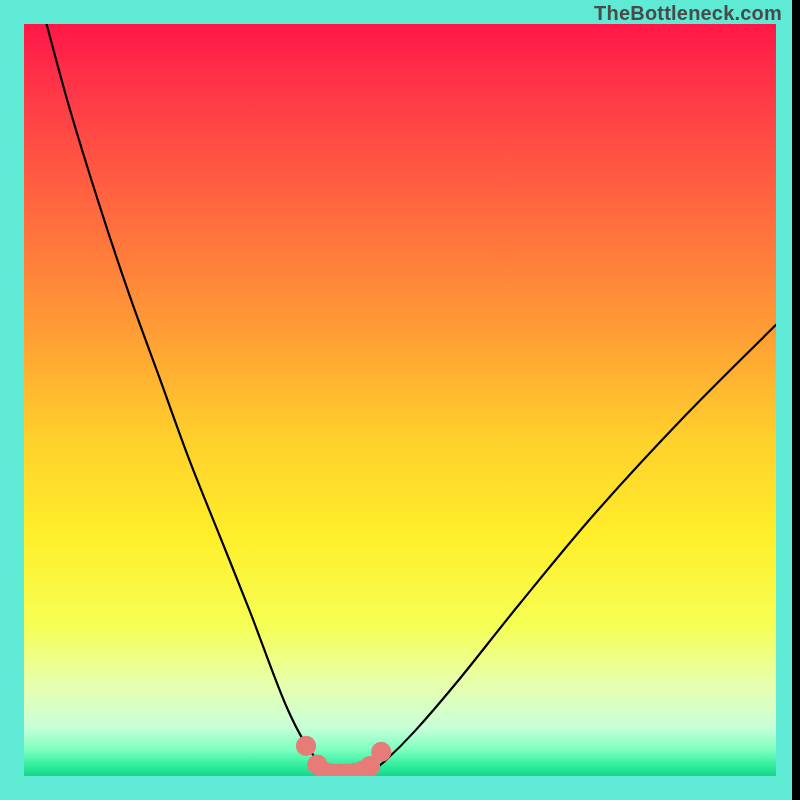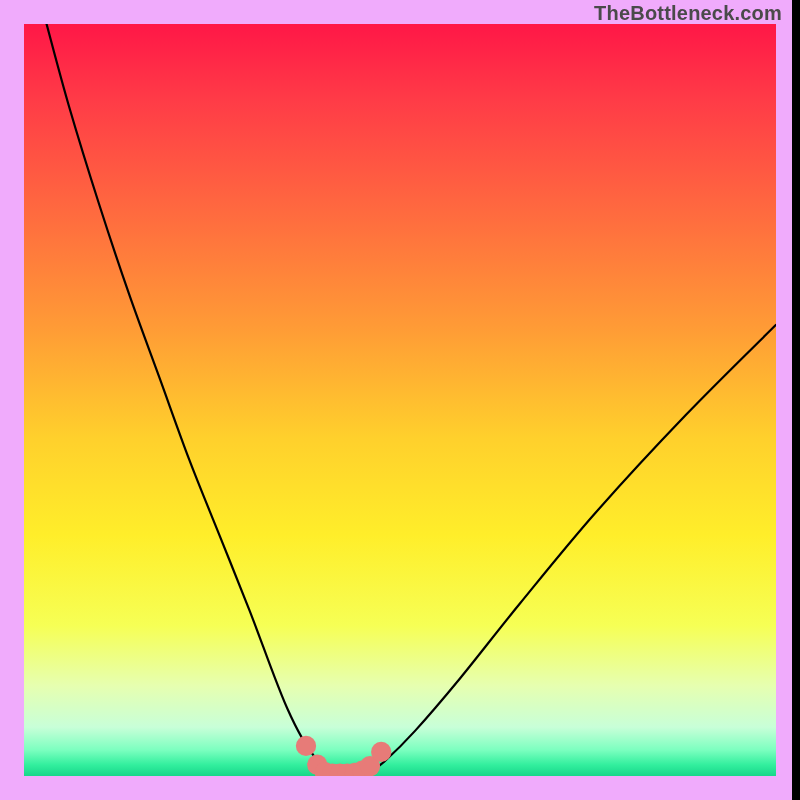--- a/index.html
+++ b/index.html
@@ -10,21 +10,21 @@
     background: #000;
     overflow: hidden;
     font-family: Arial, Helvetica, sans-serif;
   }
   .frame {
     position: absolute;
     left: 0;
     top: 0;
     width: 792px;
     height: 800px;
-    background: #f0abfc;
+    background: #5eead4;
   }
   .plot {
     position: absolute;
     left: 24px;
     top: 24px;
     width: 752px;
     height: 752px;
     overflow: hidden;
   }
   .gradient {

